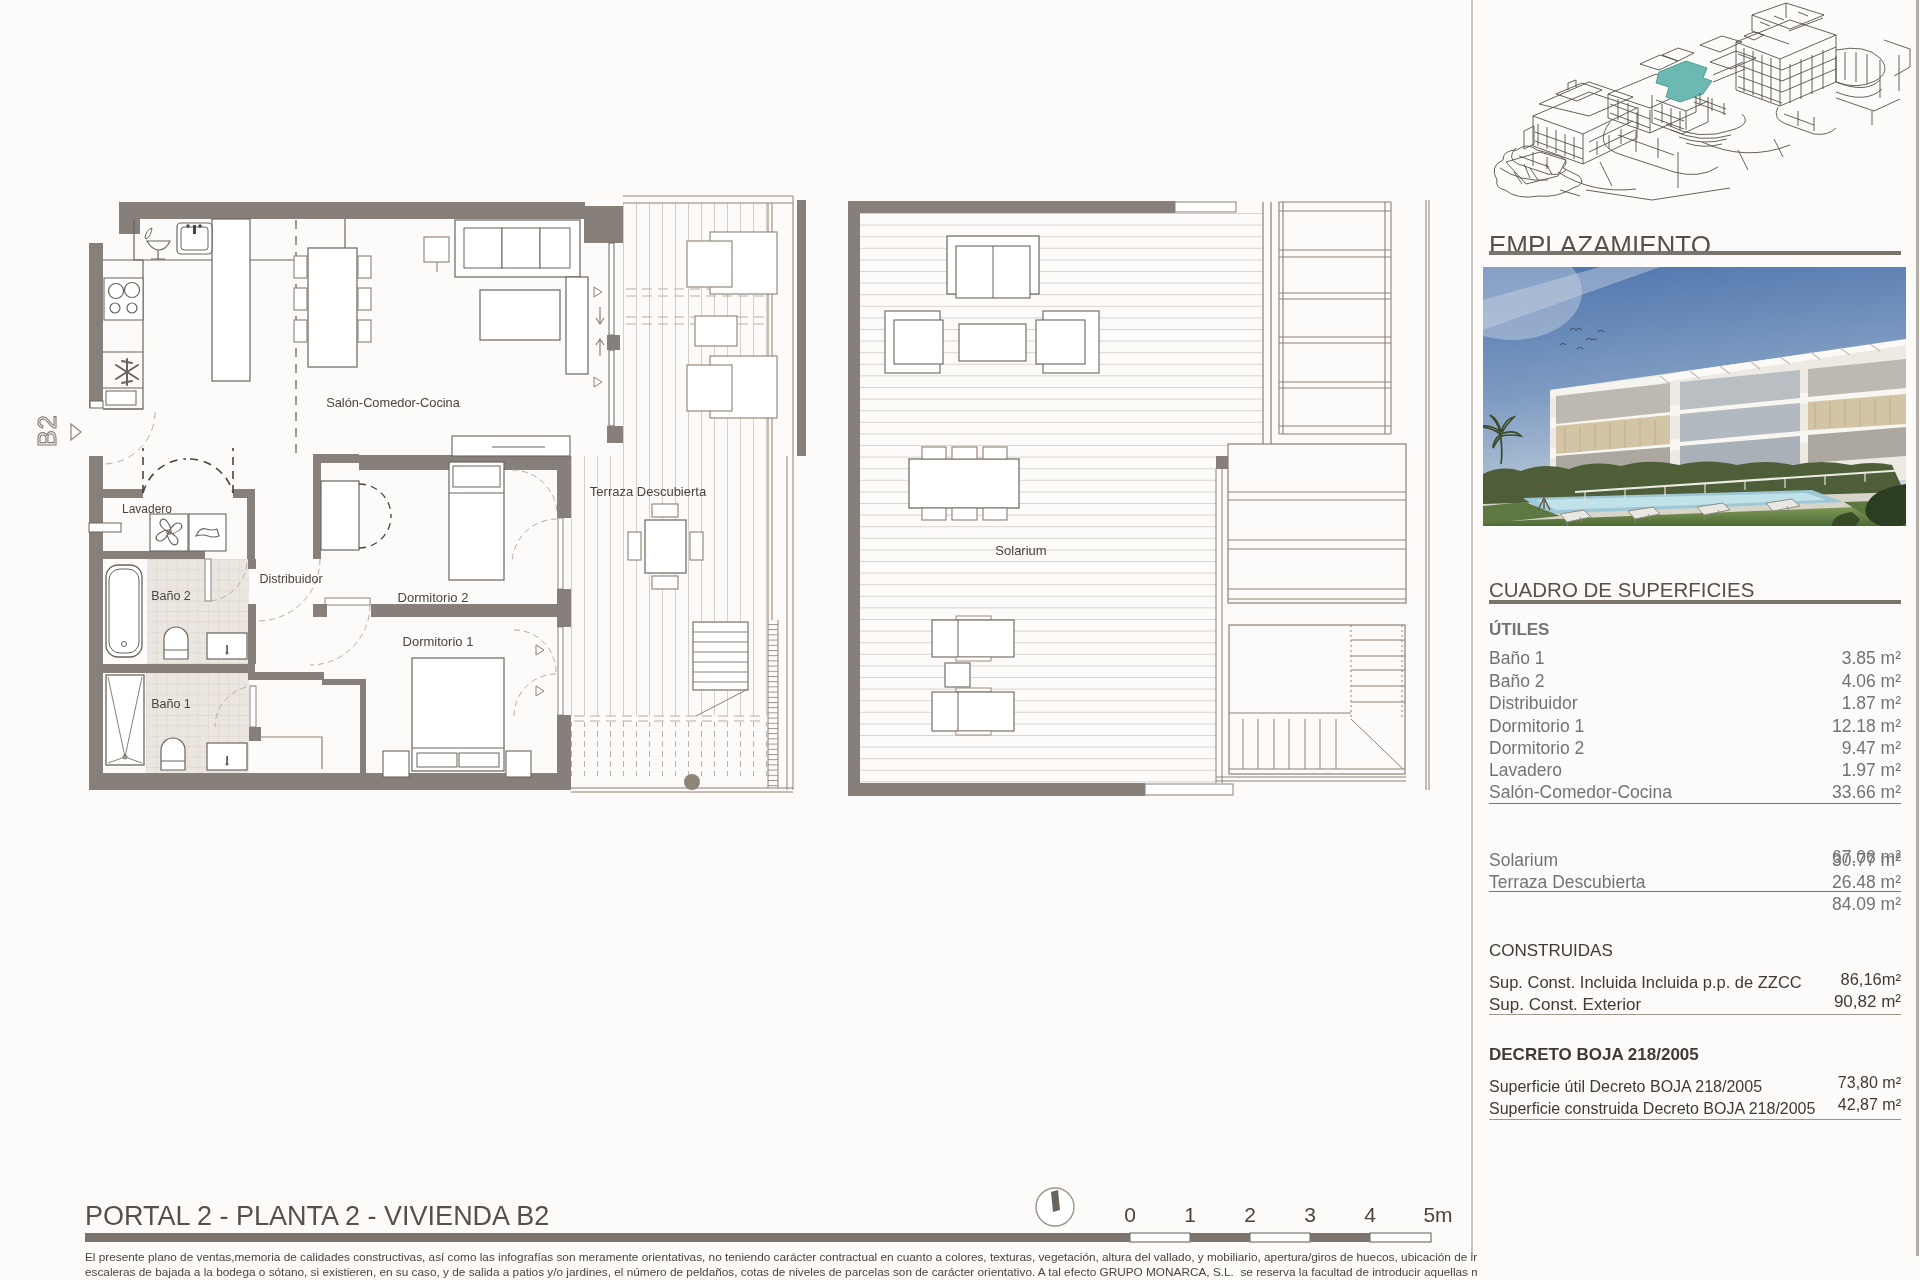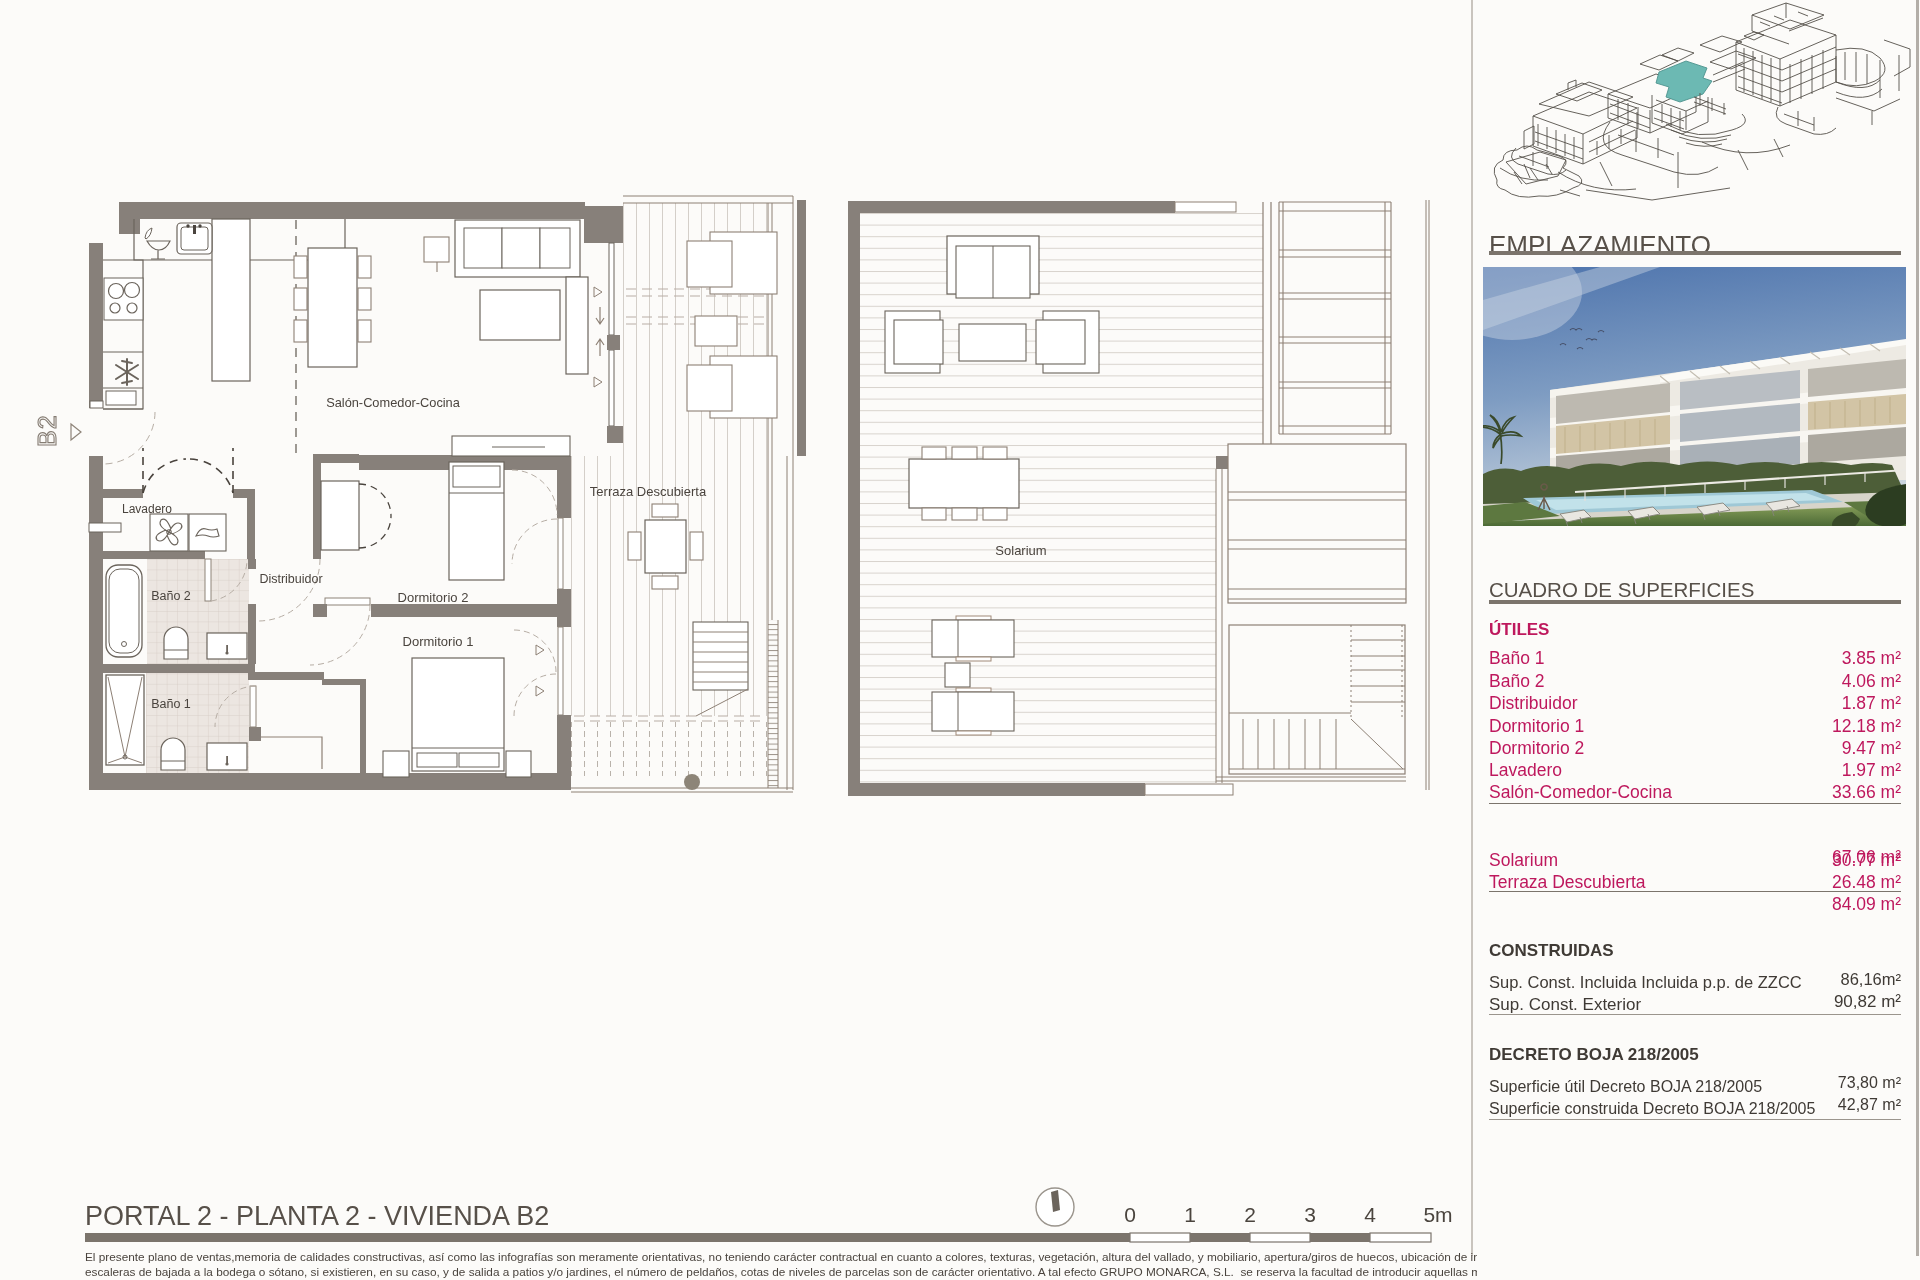--- a/index.html
+++ b/index.html
@@ -545,21 +545,21 @@
 <div id="rightpanel">
 
 <div class="abs" style="left:1489px;top:230px;font-size:26px;color:#575049;">EMPLAZAMIENTO</div>
 
 <div class="abs" style="left:1489px;top:251px;width:412px;height:4px;background:#7b746c;"></div>
 
 <div class="abs" style="left:1489px;top:578px;font-size:20.5px;color:#575049;">CUADRO DE SUPERFICIES</div>
 
 <div class="abs" style="left:1489px;top:600px;width:412px;height:4px;background:#7b746c;"></div>
 
-<div class="abs" style="left:1489px;top:620px;width:412px;font-size:17.5px;color:#be185d;">
+<div class="abs" style="left:1489px;top:620px;width:412px;font-size:17.5px;color:#737373;">
 <div style="font-weight:bold;font-size:17px;">ÚTILES</div>
 <div style="position:absolute;top:28px;width:100%;"><span>Baño 1</span><span style="float:right;">3.85 m²</span></div>
 <div style="position:absolute;top:51px;width:100%;"><span>Baño 2</span><span style="float:right;">4.06 m²</span></div>
 <div style="position:absolute;top:73px;width:100%;"><span>Distribuidor</span><span style="float:right;">1.87 m²</span></div>
 <div style="position:absolute;top:96px;width:100%;"><span>Dormitorio 1</span><span style="float:right;">12.18 m²</span></div>
 <div style="position:absolute;top:118px;width:100%;"><span>Dormitorio 2</span><span style="float:right;">9.47 m²</span></div>
 <div style="position:absolute;top:140px;width:100%;"><span>Lavadero</span><span style="float:right;">1.97 m²</span></div>
 <div style="position:absolute;top:162px;width:100%;"><span>Salón-Comedor-Cocina</span><span style="float:right;">33.66 m²</span></div>
 <div style="position:absolute;top:183px;width:100%;border-bottom:1.5px solid #7b746c;"></div>
 <div style="position:absolute;top:186px;width:100%;">
@@ -567,21 +567,21 @@
       </div>
 <div style="position:absolute;top:230px;width:100%;"><span>Solarium</span><span style="float:right;">30.77 m²</span></div>
 <div style="position:absolute;top:252px;width:100%;"><span>Terraza Descubierta</span><span style="float:right;">26.48 m²</span></div>
 <div style="position:absolute;top:271px;width:100%;border-bottom:1.5px solid #7b746c;"></div>
 <div style="position:absolute;top:274px;width:100%;">
         <span style="float:right;">84.09 m²</span>
       </div>
 </div>
 
 <div class="abs" style="left:1489px;top:941px;width:412px;font-size:17px;color:#3f3a35;">
-<div style="font-weight:bold;font-size:17px;">CONSTRUIDAS</div>
+<div style="font-weight:normal;font-size:17px;">CONSTRUIDAS</div>
 <div style="position:absolute;top:32px;width:100%;font-size:16.5px;"><span>Sup. Const. Incluida Incluida p.p. de ZZCC</span><span style="position:absolute;right:0;top:-3px;text-align:center;">86,16m²</span></div>
 <div style="position:absolute;top:54px;width:100%;"><span>Sup. Const. Exterior</span><span style="position:absolute;right:0;top:-3px;">90,82 m²</span></div>
 <div style="position:absolute;top:73px;width:100%;border-bottom:1.5px solid #9b958d;"></div>
 </div>
 
 <div class="abs" style="left:1489px;top:1045px;width:412px;font-size:17px;color:#3f3a35;">
 <div style="font-weight:bold;font-size:17px;">DECRETO BOJA 218/2005</div>
 <div style="position:absolute;top:33px;width:100%;font-size:16px;"><span>Superficie útil Decreto BOJA 218/2005</span><span style="position:absolute;right:0;top:-4px;">73,80 m²</span></div>
 <div style="position:absolute;top:55px;width:100%;font-size:16px;"><span>Superficie construida Decreto BOJA 218/2005</span><span style="position:absolute;right:0;top:-4px;">42,87 m²</span></div>
 <div style="position:absolute;top:74px;width:100%;border-bottom:1.5px solid #9b958d;"></div>

